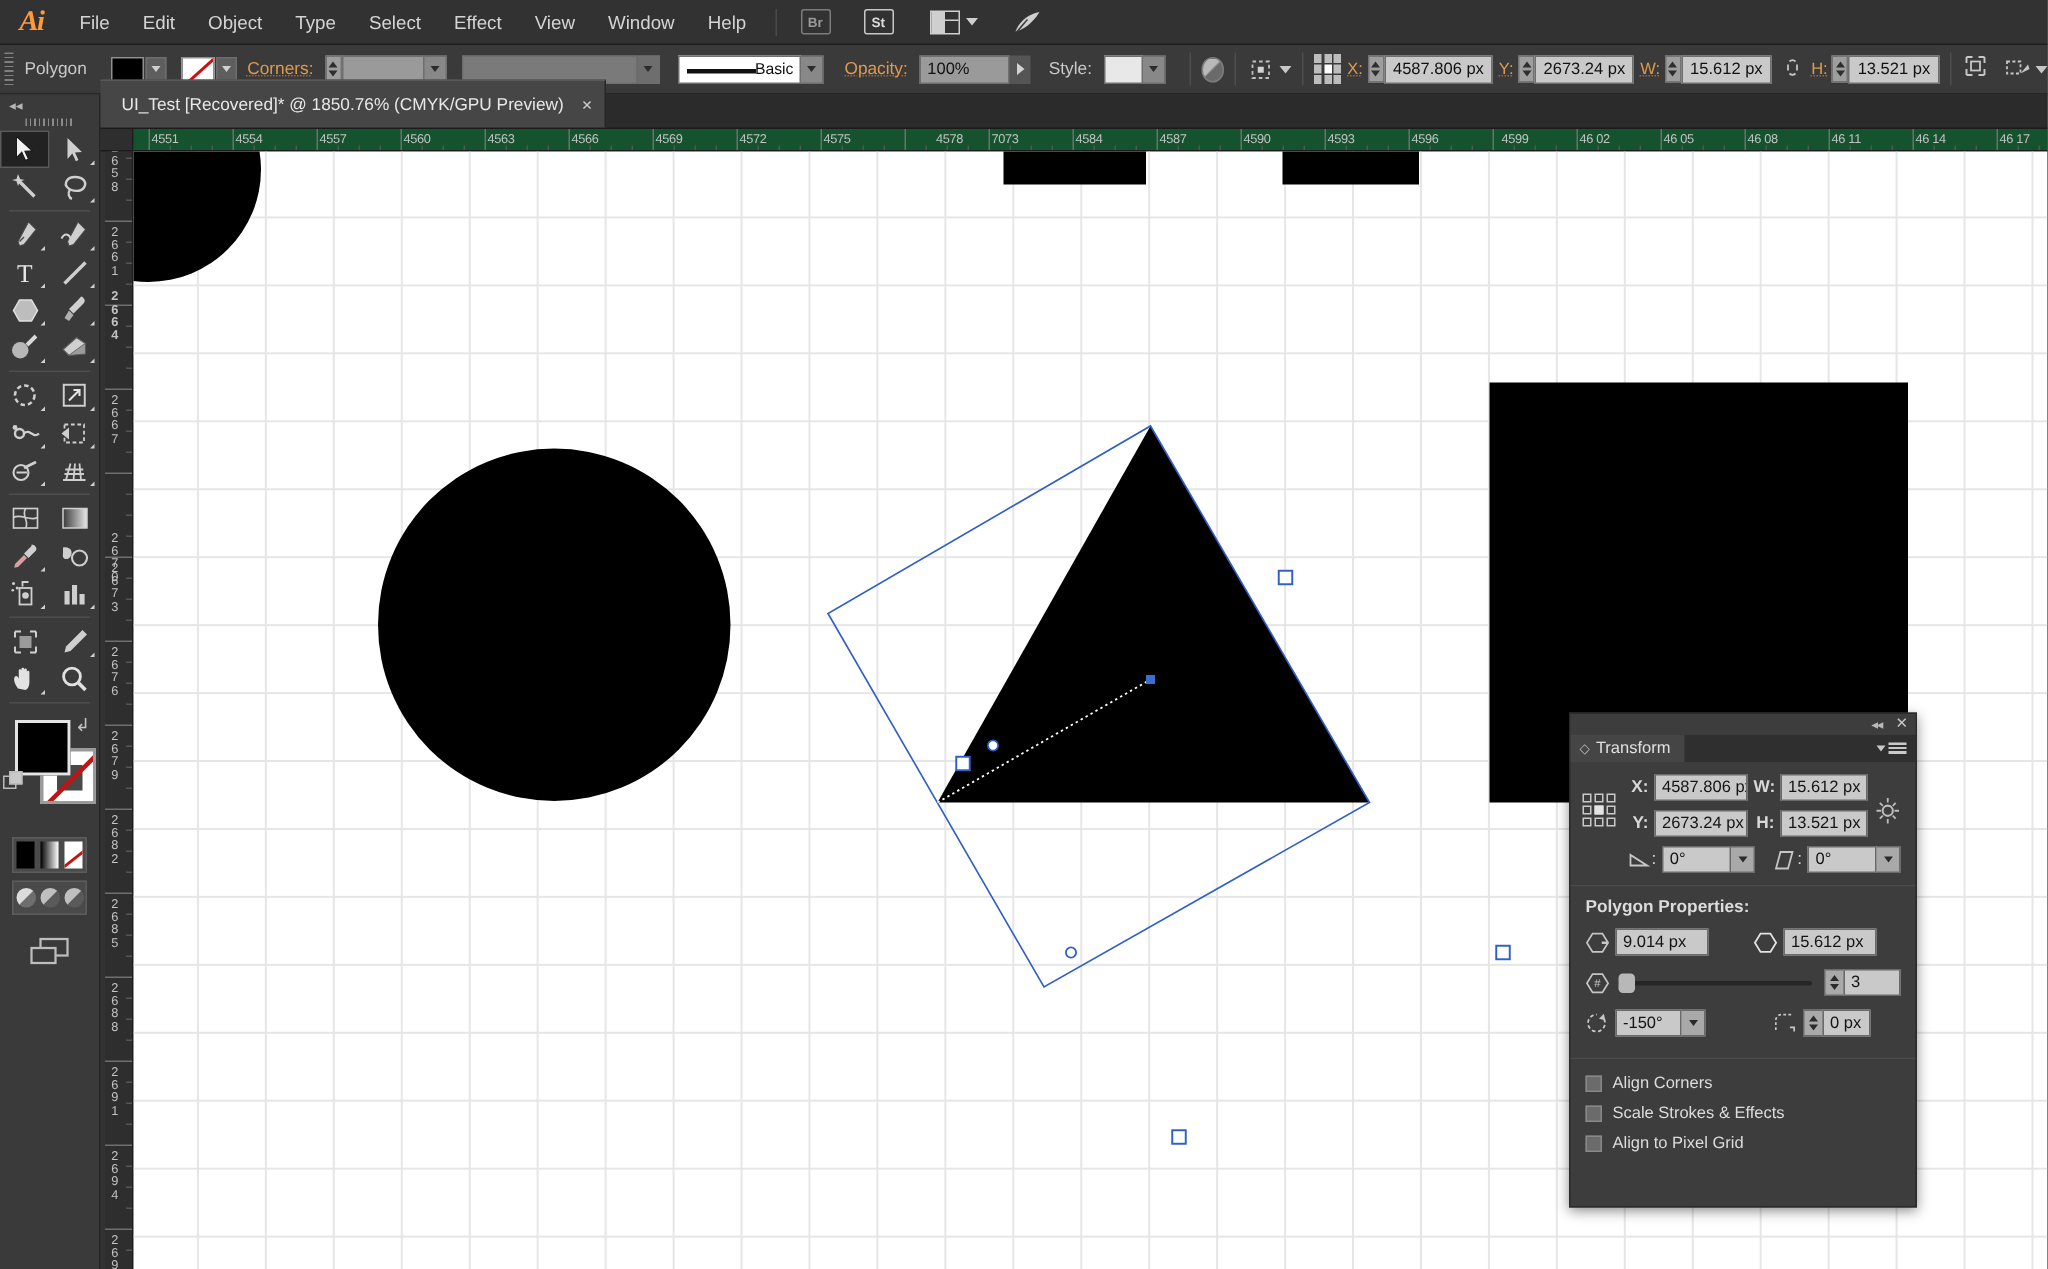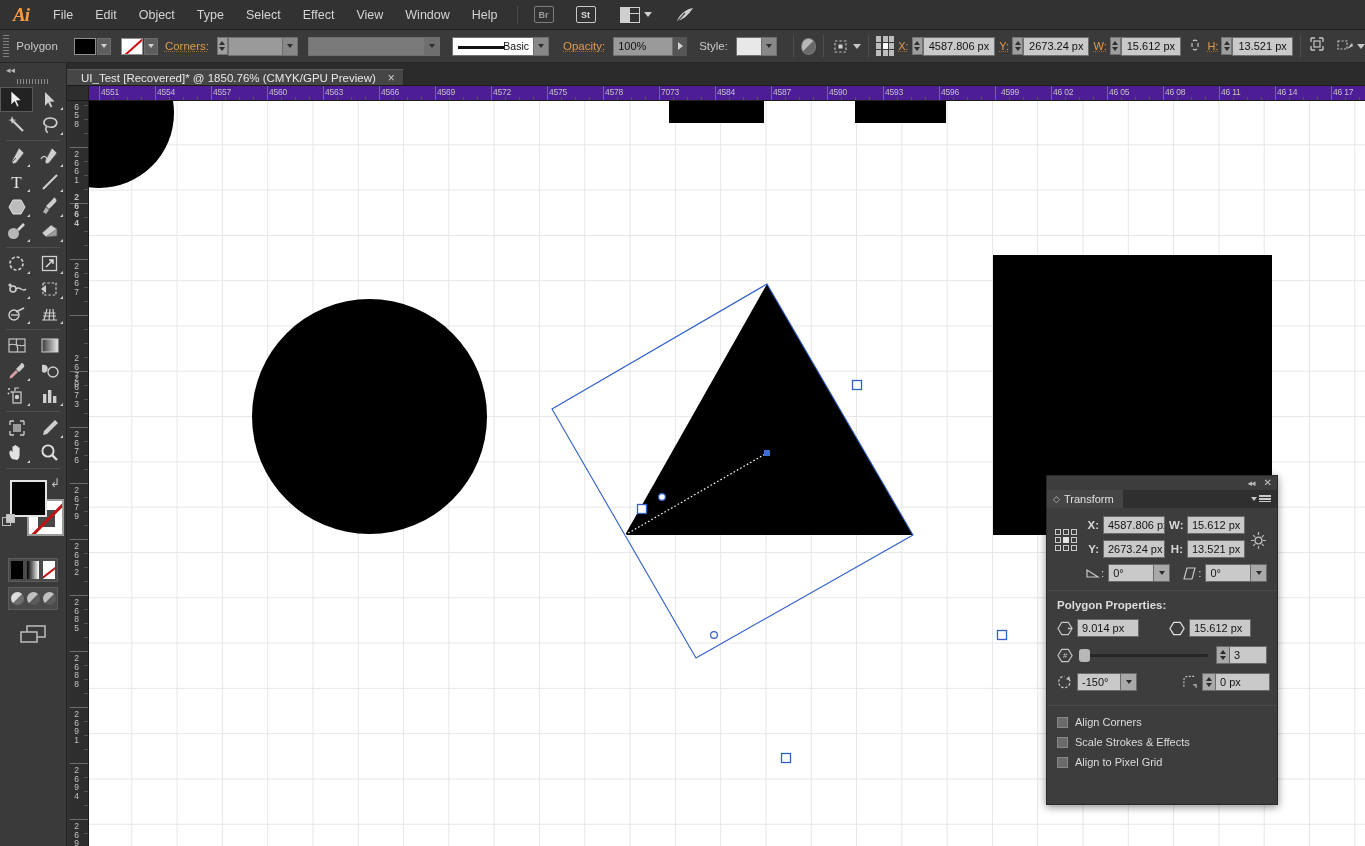--- a/index.html
+++ b/index.html
@@ -139,30 +139,30 @@
   .screenbar i{width:13px;height:13px;border-radius:50%;background:linear-gradient(135deg,#c0c0c0 48%,#5a5a5a 52%);}
   .screenbar i:first-child{background:linear-gradient(135deg,#dcdcdc 48%,#6e6e6e 52%);}
   .tp-bottom{margin-top:12px;display:flex;justify-content:center;}
 
   
   .tabbar {
     position:absolute; left:67px; top:63px; width:1298px; height:23px;
     background:#2b2b2b; border-bottom:1px solid #1b1b1b; display:flex; align-items:flex-end;
   }
   .doctab {
-    height:16px; background:#464646; display:flex; align-items:center; padding:0 8px 0 14px;
+    height:32px; background:#464646; display:flex; align-items:center; padding:0 8px 0 14px;
     color:#e8e8e8; font-size:11.5px; border-right:1px solid #262626; border-top:1px solid #5a5a5a;
     white-space:nowrap; cursor:default;
   }
   .tab-close{margin-left:12px;color:#cfcfcf;font-size:12px;line-height:1;}
 
   
   .ruler-h {
     position:absolute; left:89px; top:86px; width:1276px; height:15px;
-    background:#4c1d95; border-bottom:1px solid #1c1c1c; overflow:hidden;text-decoration:underline;
+    background:#14532d; border-bottom:1px solid #1c1c1c; overflow:hidden;text-decoration:underline;
   }
   .ruler-v {
     position:absolute; left:70px; top:101px; width:19px; height:745px;
     background:#2e2e2e; border-right:1px solid #1c1c1c; overflow:hidden;
   }
   .ruler-corner{position:absolute;left:67px;top:86px;width:22px;height:15px;background:#2e2e2e;border-bottom:1px solid #1c1c1c;border-right:1px solid #1c1c1c;}
   .rh-tick{position:absolute;top:0;width:1px;height:15px;background:#6e6e6e;}
   .rh-tick.minor{height:4px;top:11px;background:#555;}
   .rh-num{position:absolute;top:1px;color:#c2c2c2;font-size:8.5px;font-family:"Liberation Sans",sans-serif;white-space:nowrap;letter-spacing:-0.2px;}
   .rv-tick{position:absolute;left:0;height:1px;width:19px;background:#6e6e6e;}
@@ -687,21 +687,21 @@
       <div class="rh-num" style="left: 404px;">4572</div>
       <div class="rh-tick minor" style="left: 416px;"></div>
       <div class="rh-tick minor" style="left: 430px;"></div>
       <div class="rh-tick minor" style="left: 444px;"></div>
       <div class="rh-tick" style="left: 458px;"></div>
       <div class="rh-num" style="left: 460px;">4575</div>
       <div class="rh-tick minor" style="left: 472px;"></div>
       <div class="rh-tick minor" style="left: 486px;"></div>
       <div class="rh-tick minor" style="left: 500px;"></div>
       <div class="rh-tick" style="left: 514px;"></div>
-      <div class="rh-num" style="left: 516px;">4578</div>
+      <div class="rh-num" style="left: 516px; padding-left: 19px;">4578</div>
       <div class="rh-tick minor" style="left: 528px;"></div>
       <div class="rh-tick minor" style="left: 542px;"></div>
       <div class="rh-tick minor" style="left: 556px;"></div>
       <div class="rh-tick" style="left: 570px;"></div>
       <div class="rh-num" style="left: 572px;">7073</div>
       <div class="rh-tick minor" style="left: 584px;"></div>
       <div class="rh-tick minor" style="left: 598px;"></div>
       <div class="rh-tick minor" style="left: 612px;"></div>
       <div class="rh-tick" style="left: 626px;"></div>
       <div class="rh-num" style="left: 628px;">4584</div>
@@ -992,21 +992,21 @@
           <svg width="17" height="17" viewBox="0 0 17 17">
               <path d="M2 13 L2 6 A4 4 0 0 1 6 2 L13 2" fill="none" stroke="#c6c6c6" stroke-width="1.2" stroke-dasharray="2 1.6"></path>
               <path d="M12 11 l3 0 l0 3" stroke="#c6c6c6" stroke-width="1.2" fill="none"></path>
             </svg>
         </div>
         <div style="display:flex;margin-left:4px">
           <div class="stepper">
               <i class="u"></i>
               <i class="d"></i>
             </div>
-          <div class="fld" style="width:55px">0 px</div>
+          <div class="fld" style="width:32px">0 px</div>
         </div>
       </div>
 
       <div class="panel-sep" style="margin:14px 0 10px"></div>
 
       <div class="chk-row">
         <span class="chk"></span>
         <span class="chk-lbl">Align Corners</span>
       </div>
       <div class="chk-row">

